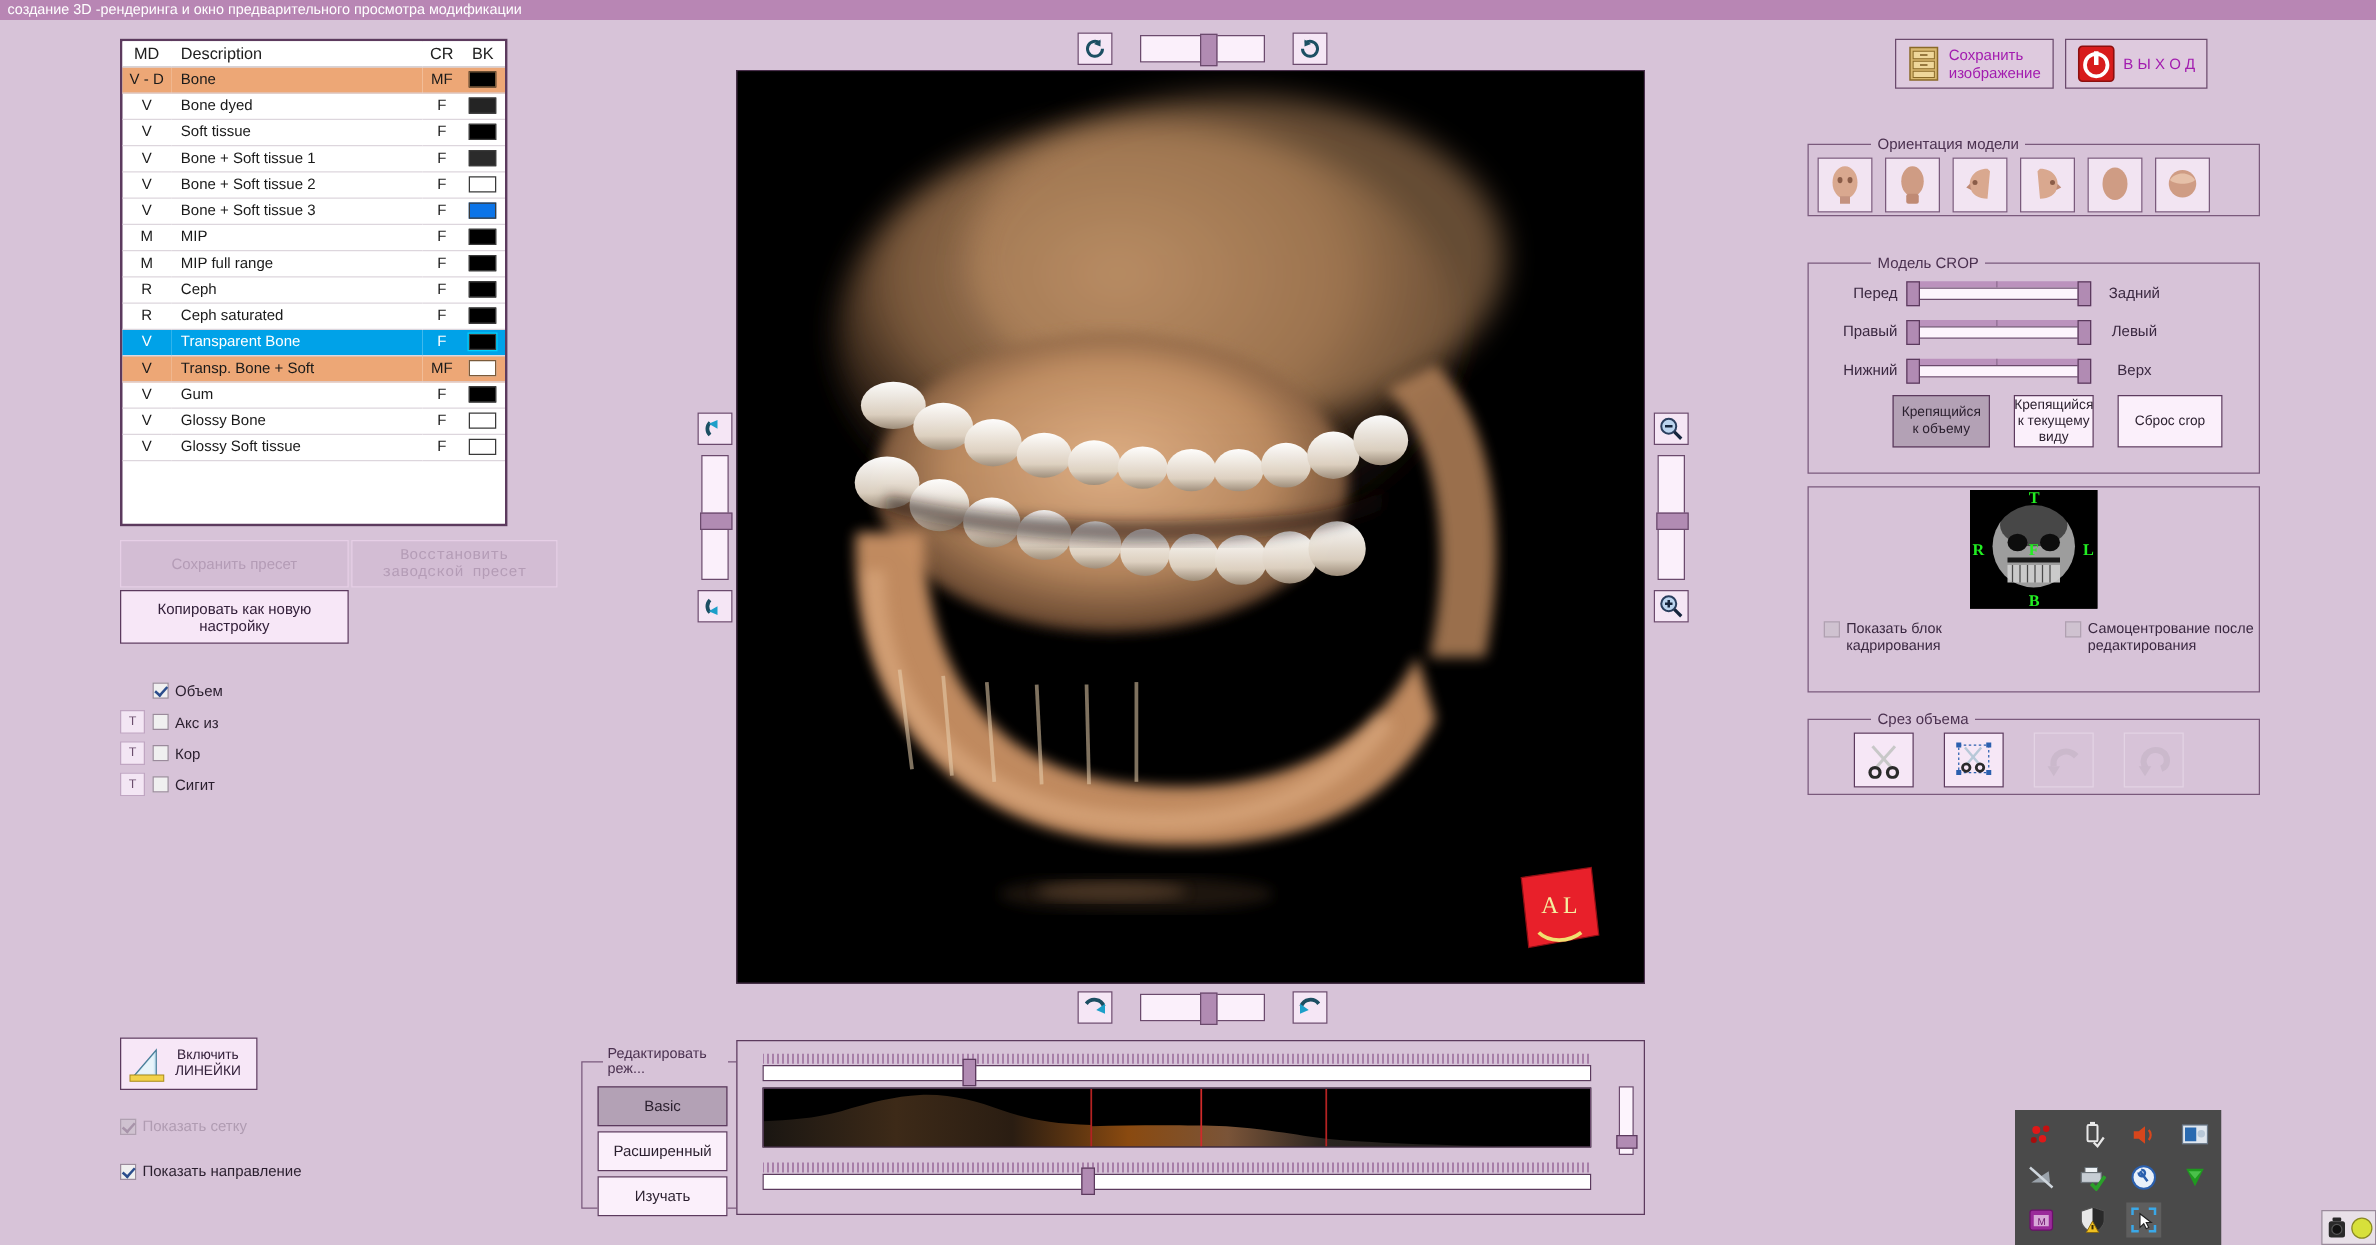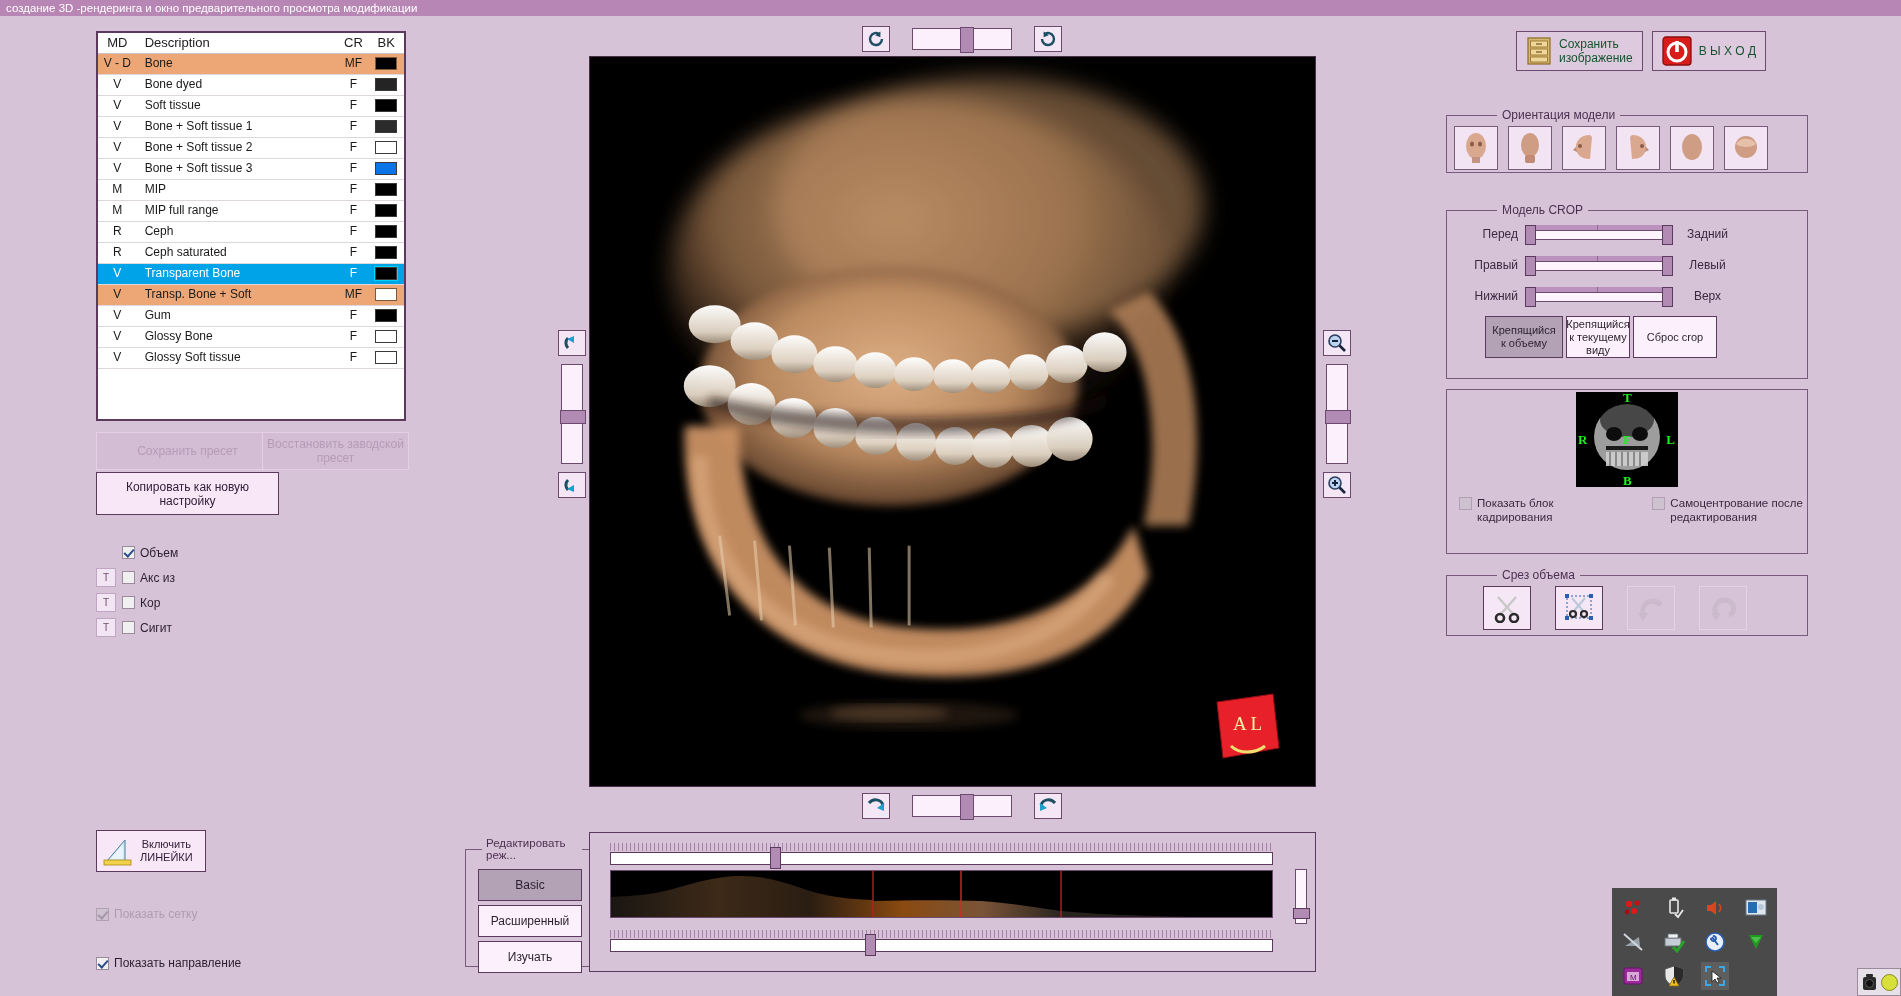--- a/index.html
+++ b/index.html
@@ -87,21 +87,21 @@
     display: flex; align-items: center; justify-content: center;
     padding: 0 3px;
     line-height: 14px;
   }
   .pbtn.enabled {
     border: 1px solid #5c3a5e;
     background: #f7e7f7;
     color: #33203a;
   }
   .pb1 { left: 0; top: 0; width: 183px; height: 38px; }
-  .pb2 { left: 166px; top: 0; width: 147px; height: 38px; }
+  .pb2 { left: 185px; top: 0; width: 165px; height: 38px; font-family: Liberation Mono, monospace; }
   .pb3 { left: 0; top: 40px; width: 183px; height: 43px; }
   .pb4 { left: 183px; top: 40px; width: 179px; height: 43px; }
 
   
   .viewchecks { position: absolute; left: 96px; top: 540px; width: 240px; }
   .vrow { display: flex; align-items: center; height: 25px; }
   .tbtn {
     width: 20px; height: 19px;
     border: 1px solid #c0a6c2;
     background: #f3e6f4;
@@ -138,21 +138,21 @@
   .rulerblock { position: absolute; left: 96px; top: 830px; width: 320px; }
   .ruler-btn {
     width: 110px; height: 42px;
     border: 1px solid #5c3a5e;
     background: #f7e7f7;
     display: flex; align-items: center;
     padding-left: 4px;
     gap: 5px;
   }
   .ruler-btn .lbl { font-size: 11px; color: #33203a; line-height: 13px; text-align:center; }
-  .cbrow { display: flex; align-items: center; margin-top: 35px; }
+  .cbrow { display: flex; align-items: center; margin-top: 22px; }
 
   
   .viewport {
     position: absolute; left: 589px; top: 56px;
     width: 727px; height: 731px;
     background: #000000;
     border: 1px solid #4a2f4c;
     overflow: hidden;
   }
   .skull {
@@ -207,21 +207,21 @@
 
   
   .topbtns { position: absolute; left: 1516px; top: 31px; display: flex; gap: 9px; }
   .bigbtn {
     border: 1px solid #6b4a6d;
     background: #decade;
     display: flex; align-items: center; gap: 7px;
     padding: 5px 9px;
     height: 40px;
   }
-  .bigbtn .txt { font-size: 12px; color: #14532d; line-height: 14px; }
+  .bigbtn .txt { font-size: 12px; color: #a21caf; line-height: 14px; }
 
   fieldset.grp {
     position: absolute;
     border: 1px solid #7a5a7c;
     margin: 0; padding: 0;
     background: transparent;
   }
   fieldset.grp > legend {
     font-size: 12px;
     color: #4b3150;
@@ -265,21 +265,21 @@
     width: 1px; height: 5px; background: #8f6d91;
   }
   .range .h {
     position: absolute; top: 2px;
     width: 11px; height: 20px;
     background: #b18bb3; border: 1px solid #5c3a5e;
   }
   .range .h.lo { left: 0; }
   .range .h.hi { left: 137px; }
 
-  .crop-btns { display: flex; gap: 3px; padding: 6px 0 0 38px; }
+  .crop-btns { display: flex; gap: 19px; padding: 6px 0 0 38px; justify-content: center; }
   .cbtn {
     border: 1px solid #5c3a5e;
     background: #fbf0fb;
     font-size: 11px; color: #2a1f2e;
     display: flex; align-items: center; justify-content: center;
     text-align: center;
     line-height: 13px;
     padding: 2px 4px;
     height: 42px;
   }

